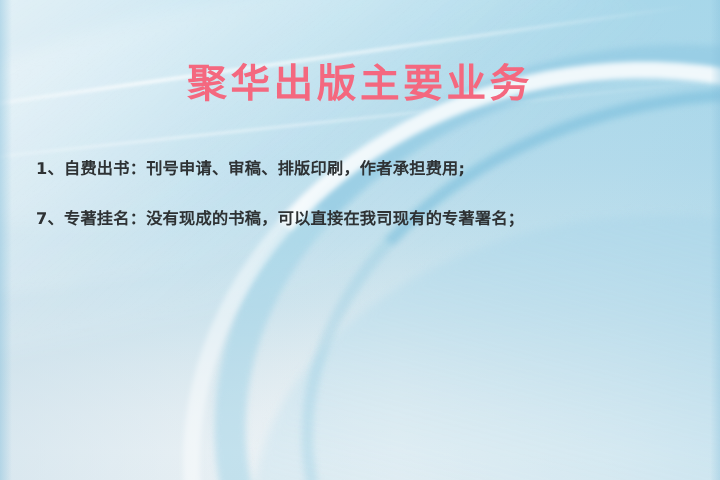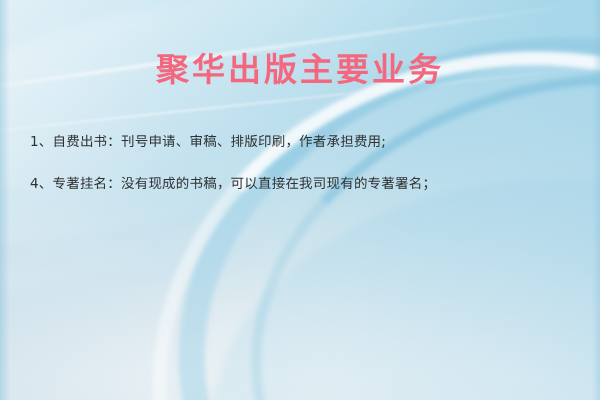--- a/index.html
+++ b/index.html
@@ -215,20 +215,21 @@
     top: 104px;
     right: 8px;
   }
   .body-item {
     font-size: 13.5px;
     color: #2e3234;
     line-height: 1.35;
     margin: 0 0 23.5px 0;
     white-space: nowrap;
     letter-spacing: 0.2px;
+    font-weight: bold;
   }
   .body-item:last-child { margin-bottom: 0; }
 </style>
 </head>
 <body>
 
 <div id="slide">
 
   <div class="bg-base"></div>
   <div class="bg-tint-right"></div>
@@ -246,17 +247,17 @@
 
   <div class="edge-left"></div>
   <div class="edge-right"></div>
 
   <div class="content">
 
     <div class="slide-title">聚华出版主要业务</div>
 
     <div class="body-list">
       <p class="body-item">1、自费出书：刊号申请、审稿、排版印刷，作者承担费用;</p>
-      <p class="body-item">4、专著挂名：没有现成的书稿，可以直接在我司现有的专著署名；</p>
+      <p class="body-item">7、专著挂名：没有现成的书稿，可以直接在我司现有的专著署名；</p>
     </div>
 
   </div>
 </div>
 
 </body></html>

